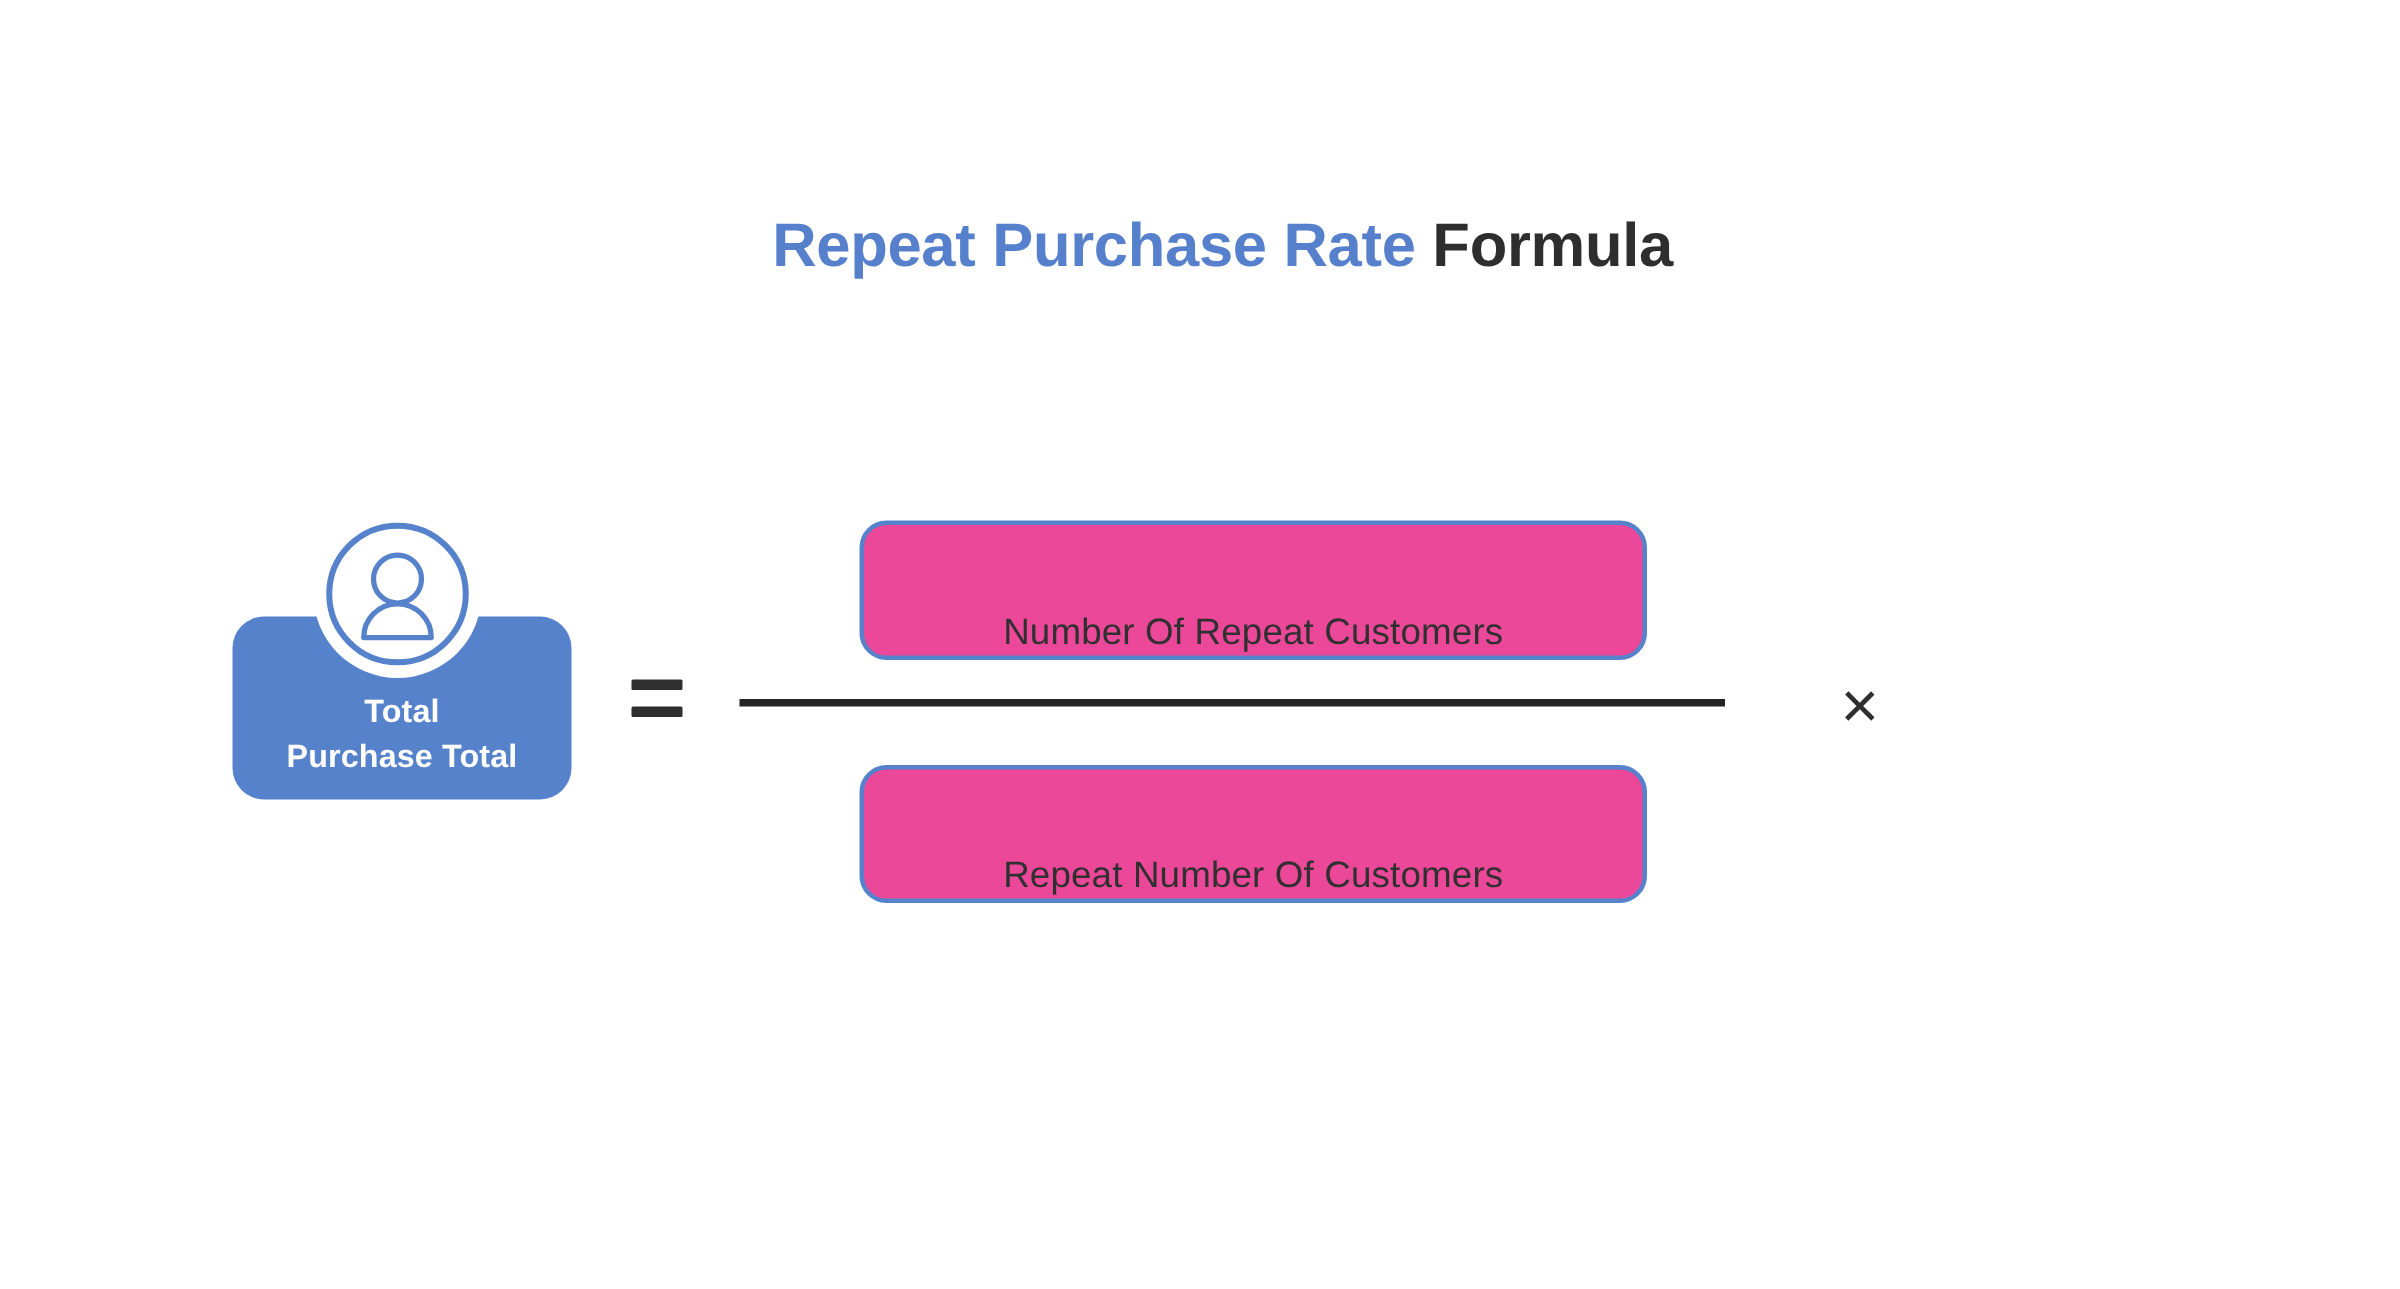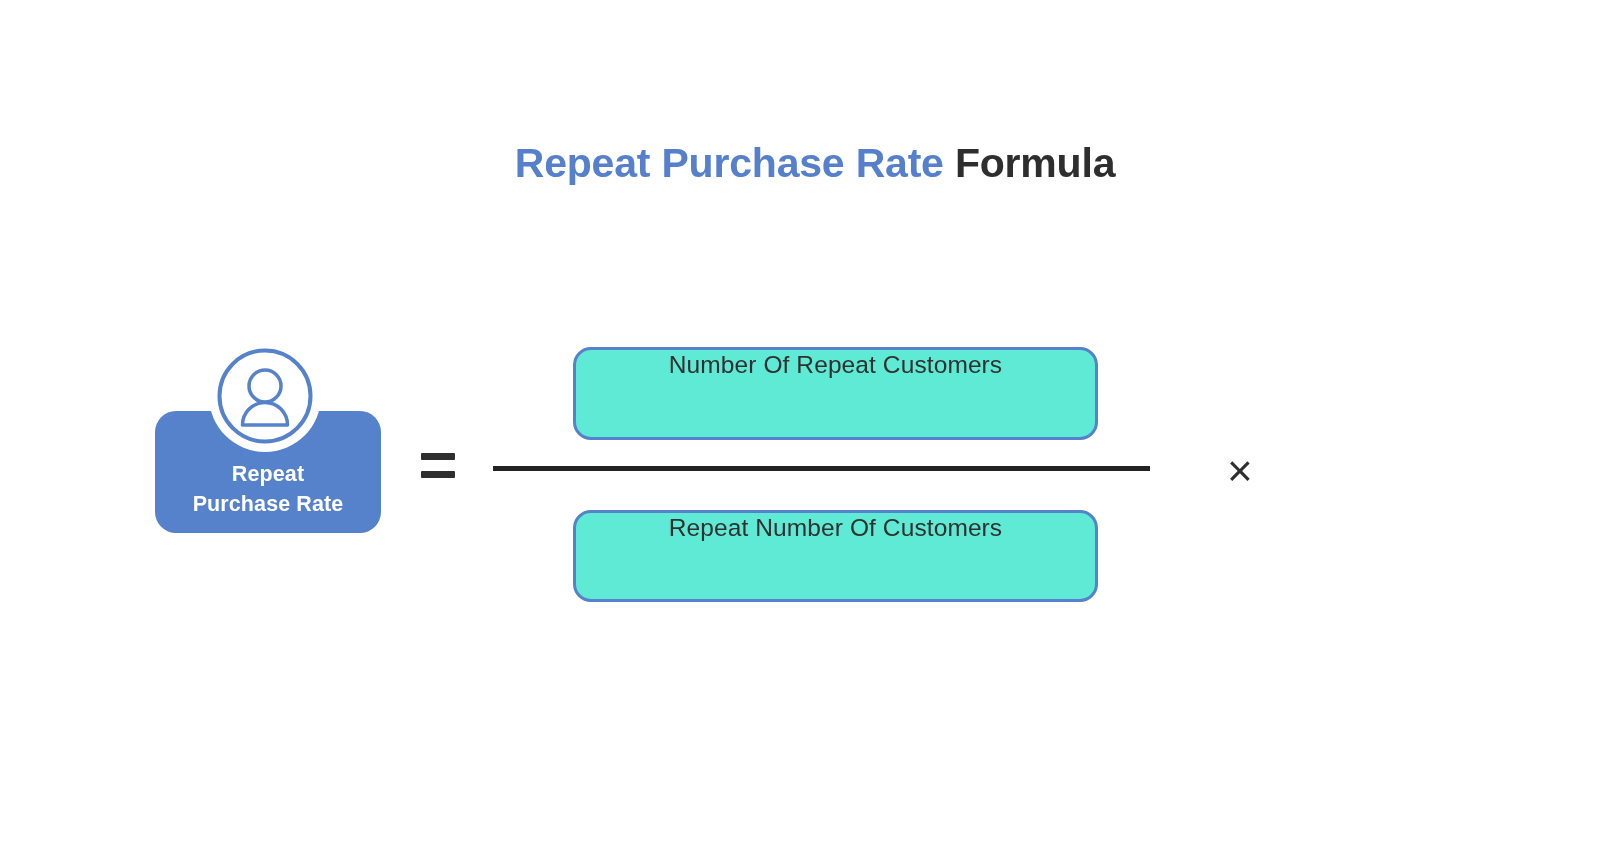--- a/index.html
+++ b/index.html
@@ -104,25 +104,25 @@
     top: 347px;
     width: 657px;
     height: 256px;
   }
   .term-box {
     position: absolute;
     left: 80px;
     width: 525px;
     height: 93px;
     box-sizing: border-box;
-    background: #5eead4;
+    background: #ec4899;
     border: 3px solid #5681cb;
     border-radius: 18px;
     display: flex;
-    align-items: flex-start;
+    align-items: flex-end;
     justify-content: center;
   }
   #numerator-box   { top: 0px; }
   #denominator-box { top: 163px; height: 92px; }
   .term-label {
     font-size: 24.5px;
     font-weight: normal;
     color: #303030;
     letter-spacing: 0.1px;
     line-height: 30px;
@@ -165,22 +165,22 @@
 <body>
 
 <div id="canvas">
 
   <div id="title">
     <span class="accent">Repeat Purchase Rate</span><span class="plain"> Formula</span>
   </div>
 
   <div id="metric-badge">
     <div id="metric-badge-label">
-      <span>Repeat</span><br>
-      <span>Purchase Rate</span>
+      <span>Total</span><br>
+      <span>Purchase Total</span>
     </div>
   </div>
   <div id="avatar-halo"></div>
   <div id="avatar-circle">
     <svg width="98" height="98" viewBox="0 0 98 98" xmlns="http://www.w3.org/2000/svg">
       <circle cx="49" cy="49" r="45.5" fill="#ffffff" stroke="#5681cb" stroke-width="4"></circle>
       <circle cx="49" cy="39" r="16" fill="none" stroke="#5681cb" stroke-width="3.5"></circle>
       <path d="M 26.5 78 a 22.5 22.5 0 0 1 45 0 z" fill="#ffffff" stroke="#5681cb" stroke-width="3.5" stroke-linejoin="round"></path>
     </svg>
   </div>

